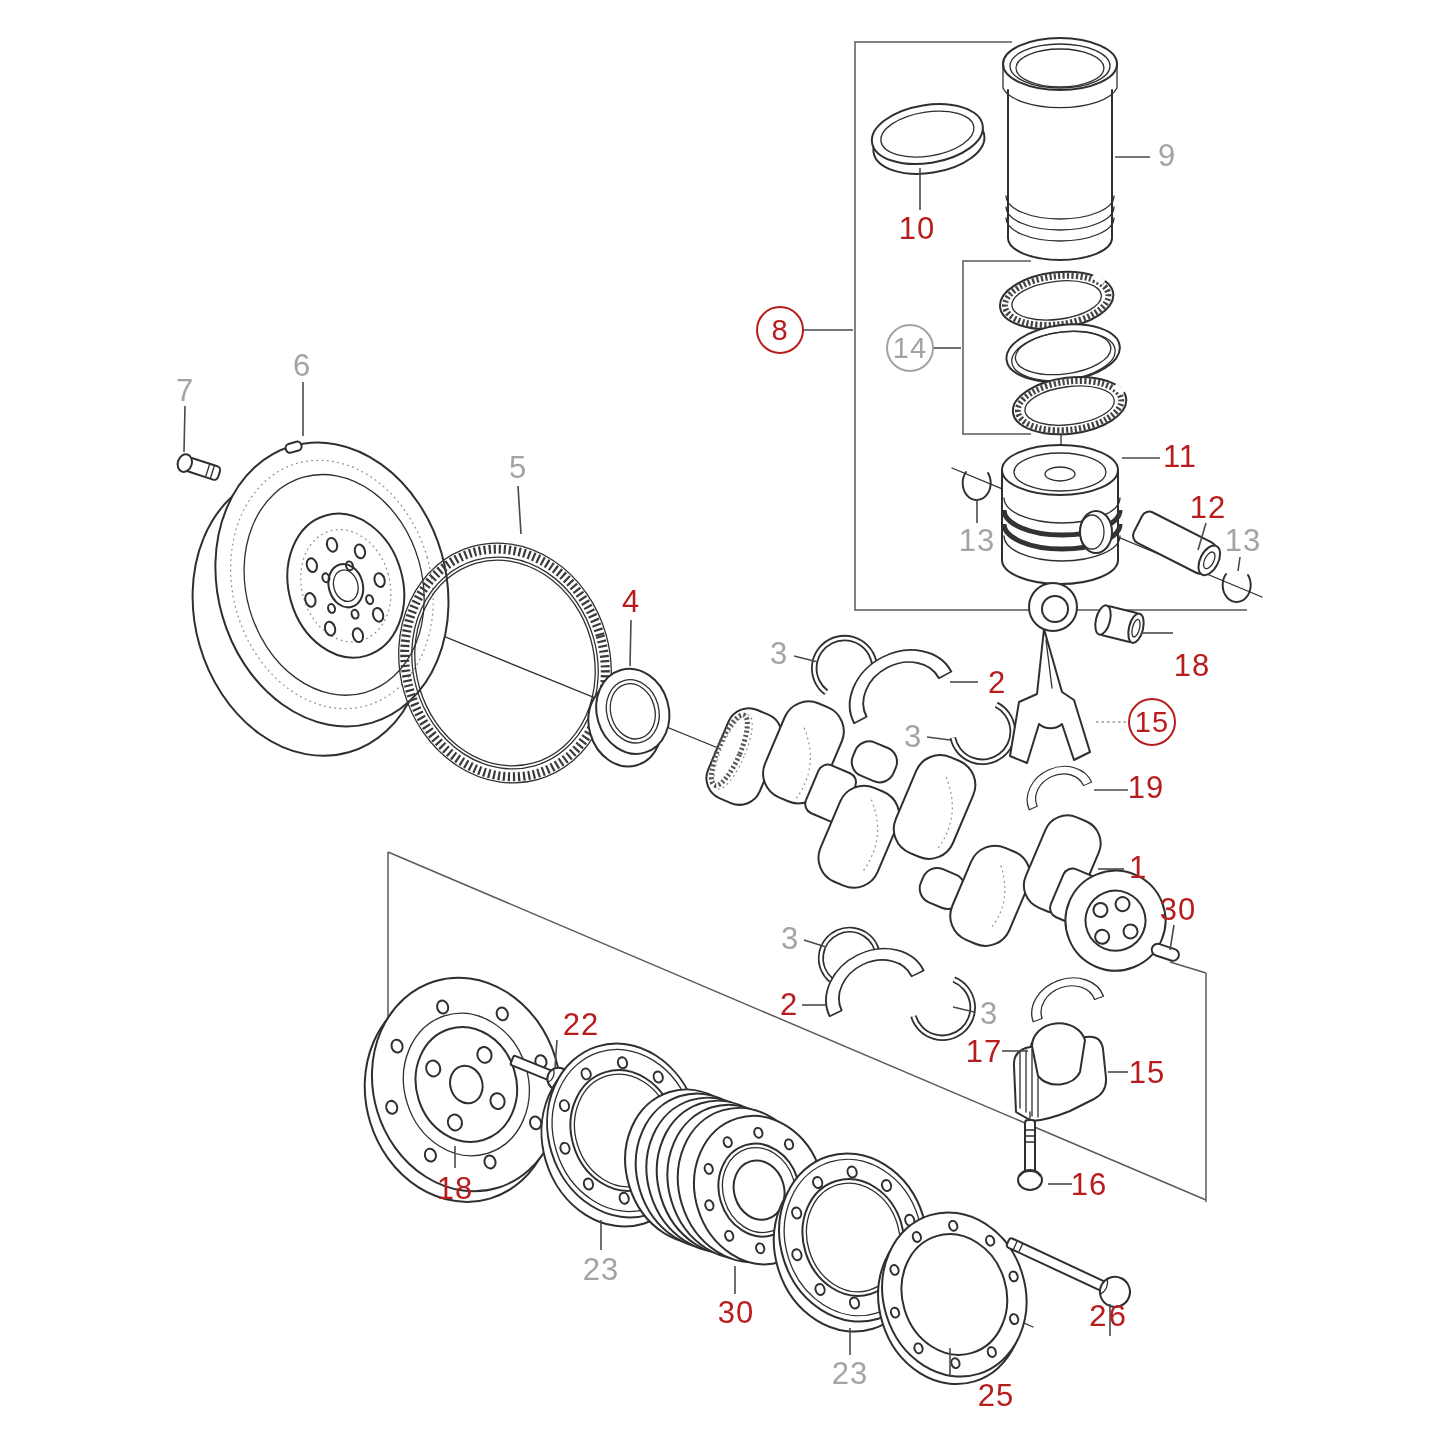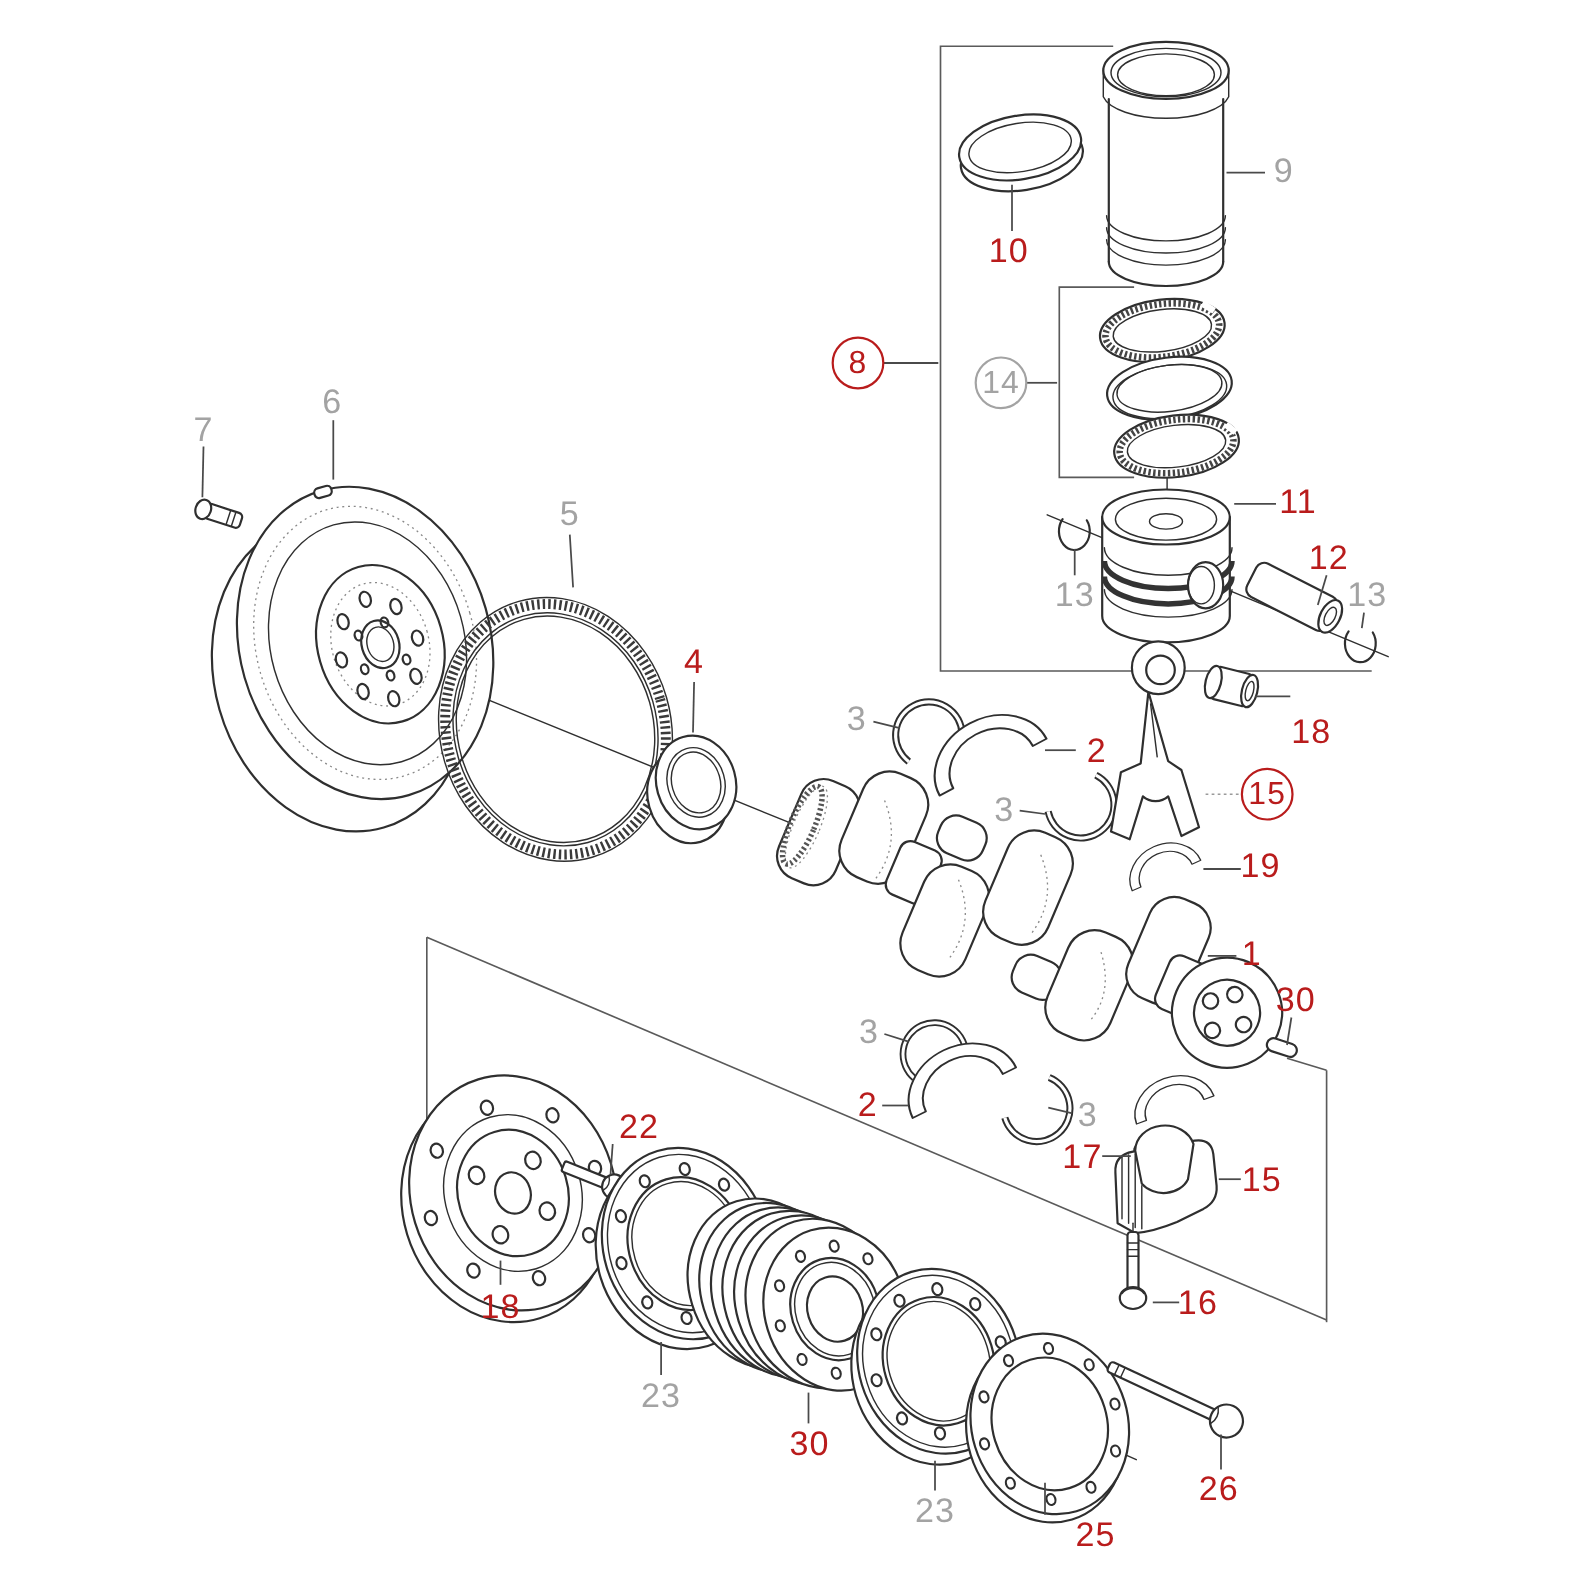--- a/index.html
+++ b/index.html
@@ -450,15 +450,15 @@
       <div class="callout gray" style="left: 989px; top: 1013px;">3</div>
       <div class="callout dark" style="left: 984px; top: 1051px;">17</div>
       <div class="callout dark" style="left: 1147px; top: 1072px;">15</div>
       <div class="callout dark" style="left: 1089px; top: 1184px;">16</div>
       <div class="callout dark" style="left: 455px; top: 1188px;">18</div>
       <div class="callout dark" style="left: 557px; top: 1024px; margin-left: 24px;">22</div>
       <div class="callout gray" style="left: 601px; top: 1269px;">23</div>
       <div class="callout dark" style="left: 736px; top: 1312px;">30</div>
       <div class="callout gray" style="left: 850px; top: 1373px;">23</div>
       <div class="callout dark" style="left: 996px; top: 1395px;">25</div>
-      <div class="callout dark" style="left: 1108px; top: 1353px;">26</div>
+      <div class="callout dark" style="left: 1108px; top: 1317px; font-family: Liberation Mono, monospace;">26</div>
     </div>
 </div>
 
 </body></html>

